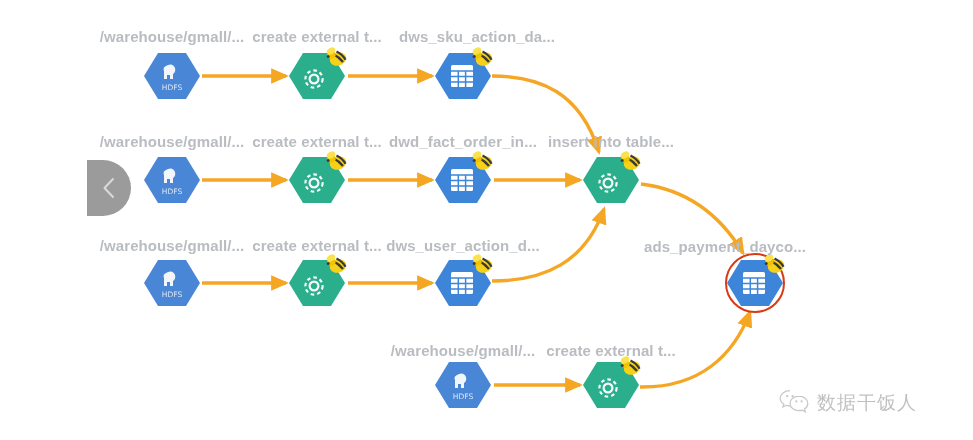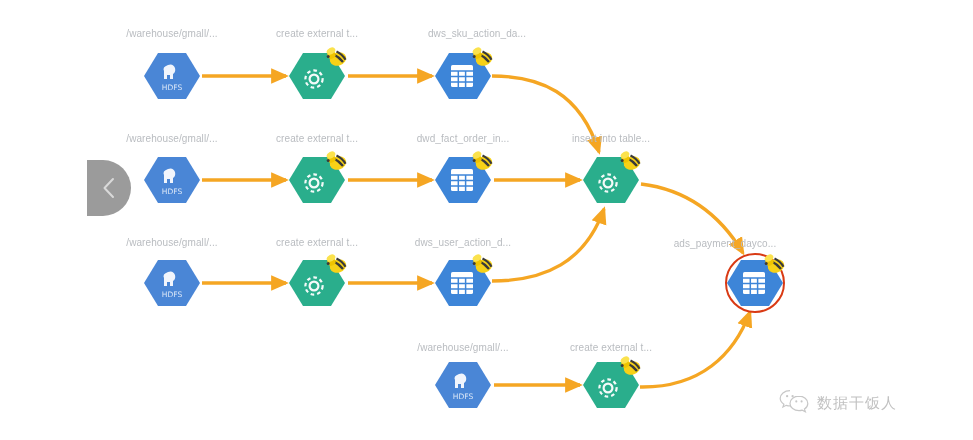--- a/index.html
+++ b/index.html
@@ -26,27 +26,28 @@
     cursor:pointer;
     text-decoration:underline;
   }
   .node .hexwrap{position:absolute;left:0;top:0;width:56px;height:50px;}
   .node svg.hex{display:block;width:56px;height:50px;}
 
   
   .nlabel{
     position:absolute;
     z-index:4;
-    font-size:10px;
+    font-size:15px;
     color:#b9bcc0;
     white-space:nowrap;
     transform:translate(-50%,0);
     letter-spacing:.1px;
     -webkit-font-smoothing:antialiased;
     pointer-events:none;
+    font-weight:bold;
   }
 
   
   .bee{
     position:absolute;
     right:-5px;top:-5px;
     width:28px;height:24px;
     pointer-events:none;
   }
 
@@ -77,21 +78,21 @@
 
   
   #watermark{
     position:absolute;
     z-index:5;
     display:flex;align-items:center;gap:8px;
     opacity:.55;
     pointer-events:none;
   }
   #watermark .wmtext{
-    font-size:15px;
+    font-size:19px;
     color:#8d8d8d;
     font-family:"DejaVu Sans",sans-serif;
     letter-spacing:1px;
     white-space:nowrap;
   }
 </style>
 </head>
 <body>
 
 <div id="canvas">

